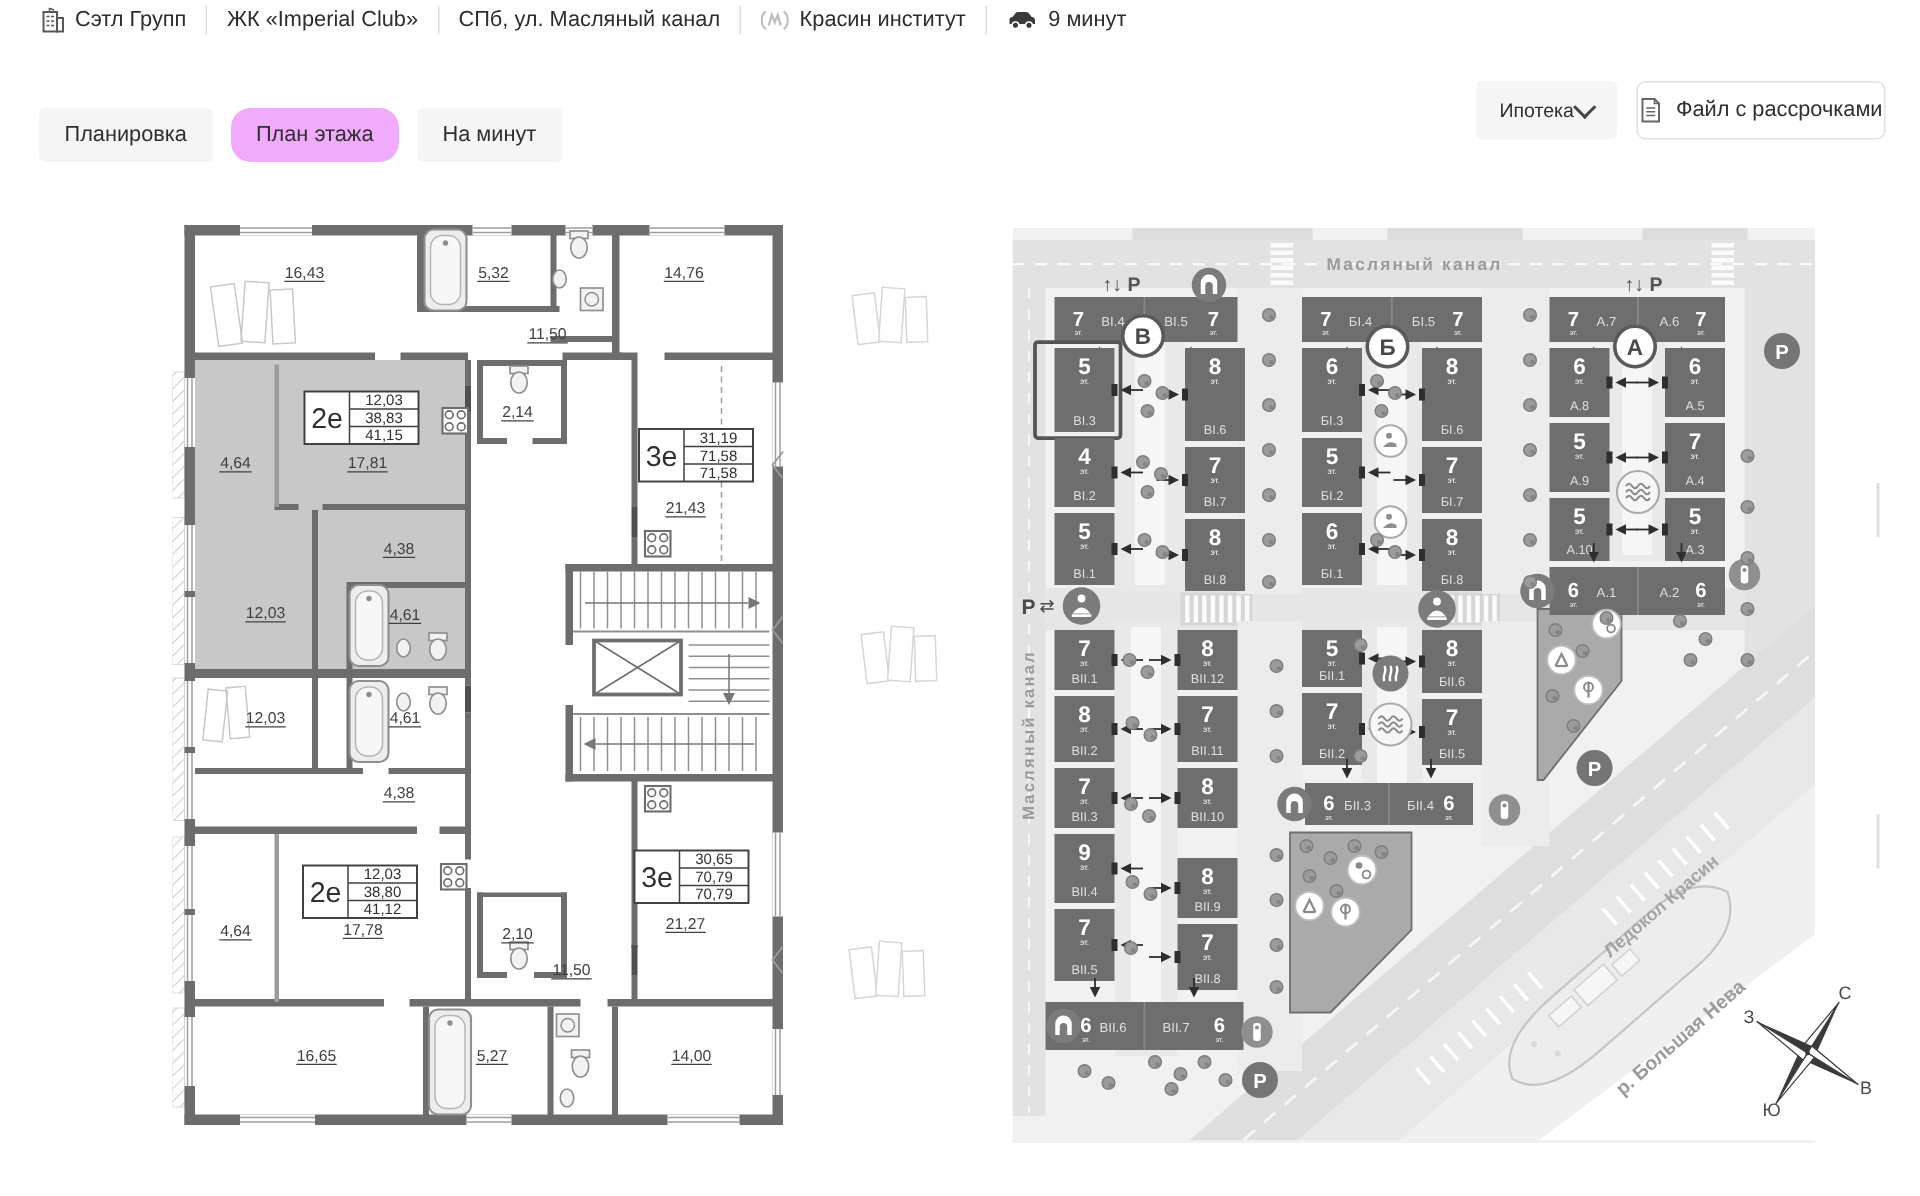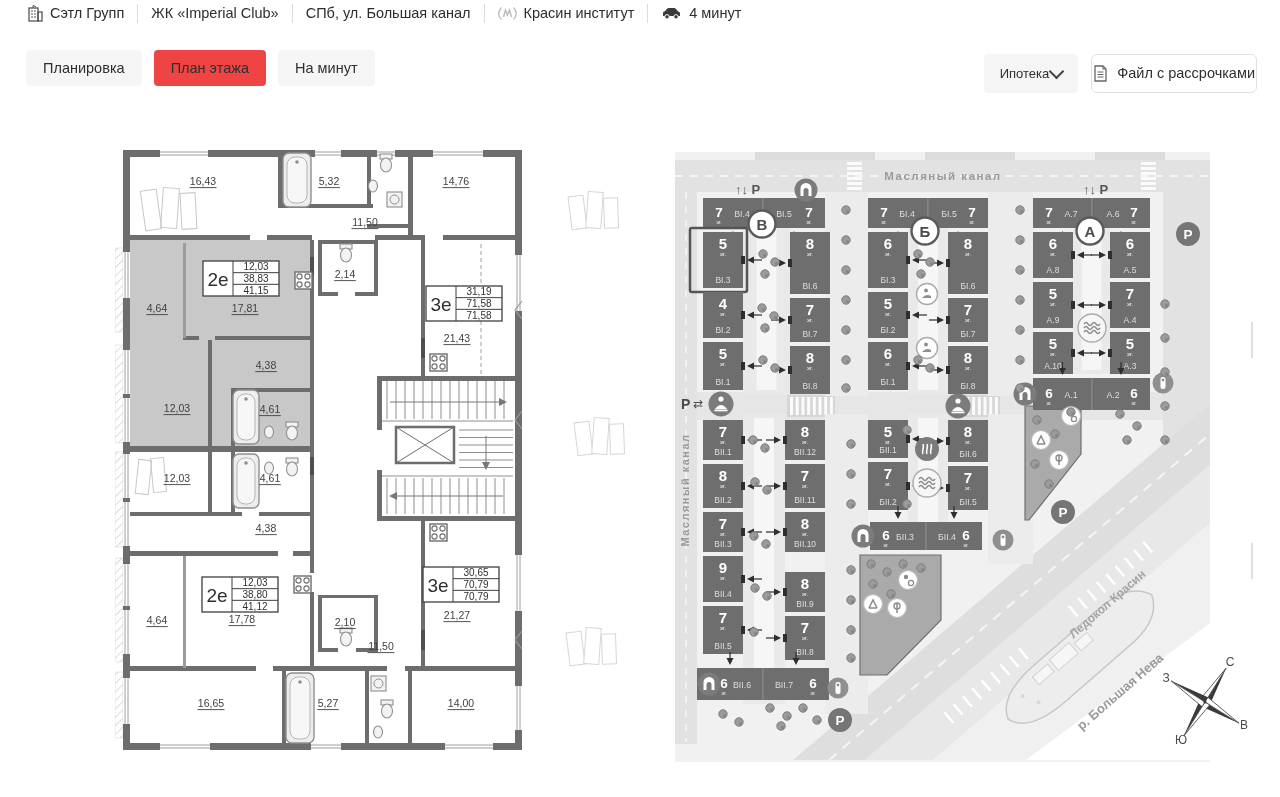--- a/index.html
+++ b/index.html
@@ -1,23 +1,23 @@
 <!DOCTYPE html>
 <html><head>
 <meta charset="utf-8">
 <style>
   html,body{margin:0;padding:0;background:#fff;}
   body{font-family:"Liberation Sans",sans-serif;}
   .page{position:relative;width:1280px;height:797px;background:#fff;overflow:hidden;}
   .header{position:absolute;top:1px;left:28px;height:24px;display:flex;align-items:center;gap:13px;font-size:14.5px;color:#2d2d2d;white-space:nowrap;}
   .hitem{display:flex;align-items:center;gap:7px;text-align:center;}
   .sep{width:1px;height:19px;background:#ddd;}
-  .tabs{position:absolute;top:50px;left:26px;display:flex;gap:12px;}
+  .tabs{position:absolute;top:72px;left:26px;display:flex;gap:12px;}
   .tab{padding:10px 17px;background:#f5f5f5;border-radius:4px;font-size:14.5px;color:#2f2f2f;cursor:pointer;}
-  .tab.active{background:#ef4444;}
+  .tab.active{background:#f0abfc;border-radius:13px;}
   .toolbar{position:absolute;top:54px;right:23px;display:flex;gap:13px;align-items:stretch;}
   .btn-mortgage{display:flex;align-items:center;gap:2px;background:#f5f5f5;border-radius:4px;padding:10px 16px;font-size:13px;color:#2f2f2f;cursor:pointer;}
   .btn-file{display:flex;gap:9px;background:#fff;border:1px solid #e1e1e1;border-radius:6px;padding:10px 1px;font-size:14.5px;color:#2f2f2f;cursor:pointer;}
   .chev{width:9px;height:9px;border-right:2px solid #444;border-bottom:2px solid #444;transform:rotate(45deg);margin-top:-4px;}
   .abs{position:absolute;}
   .edge-mark{position:absolute;width:2px;background:#e0e0e0;}
   svg text{font-family:"Liberation Sans",sans-serif;}
 </style>
 </head>
 <body>
@@ -30,37 +30,37 @@
         <rect x="1" y="3" width="9" height="13" fill="none" stroke="#555" stroke-width="1.3"></rect>
         <rect x="10" y="7" width="4" height="9" fill="none" stroke="#555" stroke-width="1.3"></rect>
         <path d="M3,6h2M6,6h2M3,9h2M6,9h2M3,12h2M6,12h2" stroke="#555" stroke-width="1"></path>
         <path d="M5,3V0.5l3,1.2" stroke="#555" stroke-width="1" fill="none"></path>
       </svg>
       <span>Сэтл Групп</span>
     </span>
     <i class="sep"></i>
     <span>ЖК «Imperial Club»</span>
     <i class="sep"></i>
-    <span>СПб, ул. Большая канал</span>
+    <span>СПб, ул. Масляный канал</span>
     <i class="sep"></i>
     <span class="hitem">
       <svg width="19" height="15" viewBox="0 0 19 15">
         <path d="M3.5,1.5 A8 8 0 0 0 3.5,13.5 M15.5,1.5 A8 8 0 0 1 15.5,13.5" stroke="#bdbdbd" stroke-width="1.4" fill="none"></path>
         <path d="M5.5,11 L7.5,4 L9.5,9 L11.5,4 L13.5,11" stroke="#bdbdbd" stroke-width="1.5" fill="none"></path>
       </svg>
       <span>Красин институт</span>
     </span>
     <i class="sep"></i>
     <span class="hitem">
       <svg width="21" height="13" viewBox="0 0 21 13">
         <path d="M2,9 L2,6 Q2,4.5 4,4.3 L6,1.8 Q6.5,1 8,1 L13,1 Q14.5,1 15,2 L16.8,4.3 Q19,4.5 19,6.5 L19,9 Z" fill="#3a3a3a"></path>
         <circle cx="6" cy="9.8" r="2.2" fill="#3a3a3a" stroke="#fff" stroke-width="1"></circle>
         <circle cx="15" cy="9.8" r="2.2" fill="#3a3a3a" stroke="#fff" stroke-width="1"></circle>
       </svg>
-      <span>4 минут</span>
+      <span>9 минут</span>
     </span>
   </header>
 
   <nav class="tabs">
     <div class="tab">Планировка</div>
     <div class="tab active">План этажа</div>
     <div class="tab">На минут</div>
   </nav>
 
   <div class="toolbar">

